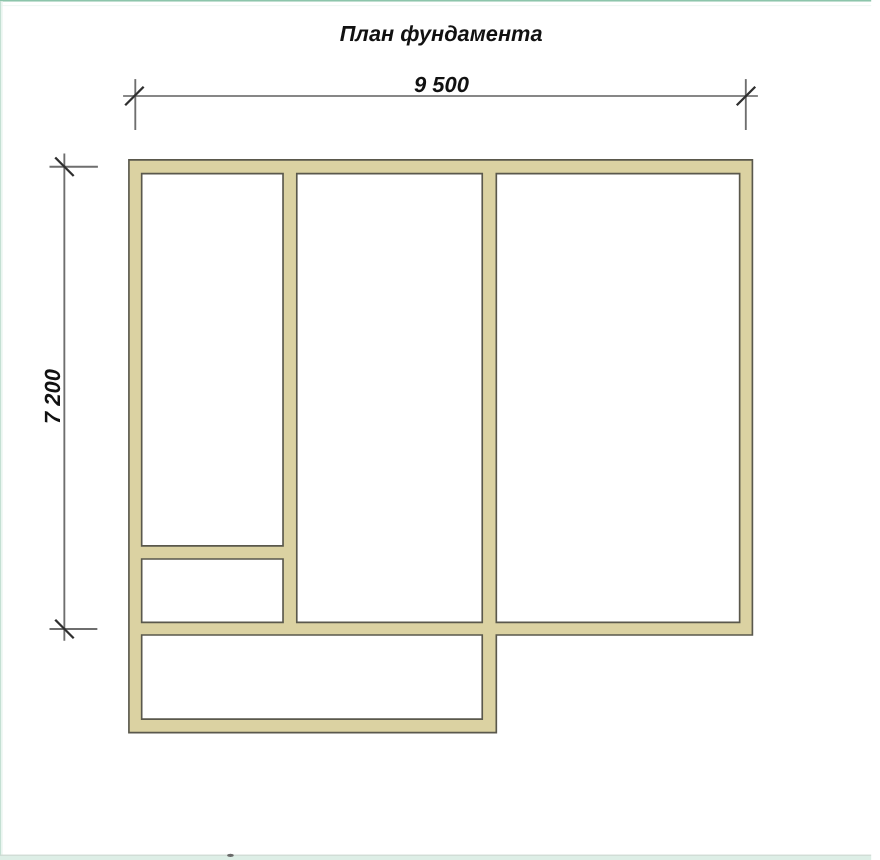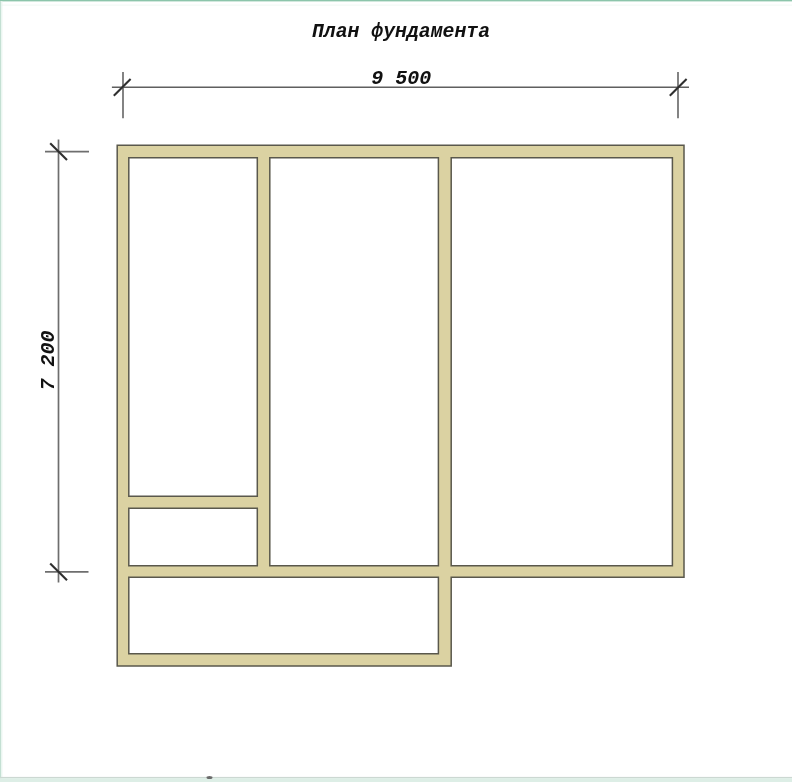--- a/index.html
+++ b/index.html
@@ -1,17 +1,17 @@
 <!DOCTYPE html>
 <html><head>
 <meta charset="utf-8">
 <style>
   html,body{margin:0;padding:0;background:#ffffff;}
   #page{position:relative;width:792px;height:782px;background:#ffffff;overflow:hidden;
-        font-family:Liberation Mono, monospace;}
+        font-family:Liberation Sans, sans-serif;}
   svg{display:block;}
 </style>
 </head>
 <body>
 <div id="page">
 <svg width="800" height="782" viewBox="0 0 800 782" xmlns="http://www.w3.org/2000/svg">
 
   <rect x="0" y="0" width="800" height="782" fill="#ffffff"></rect>
 
   <rect x="0" y="0" width="800" height="1.4" fill="#8cc5ab"></rect>

